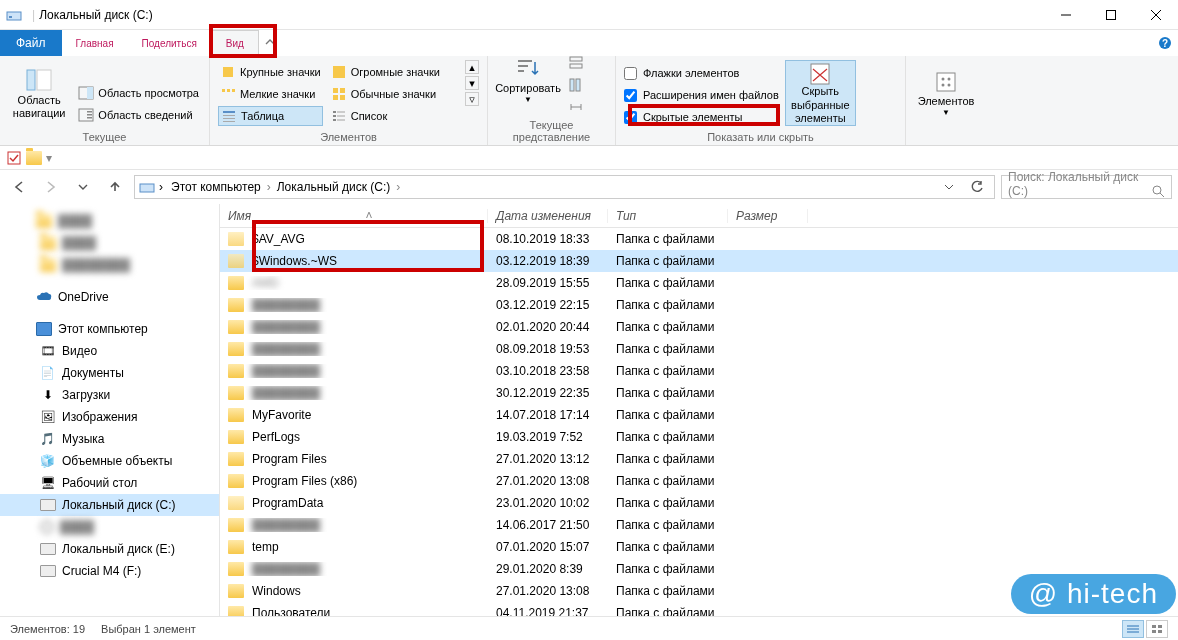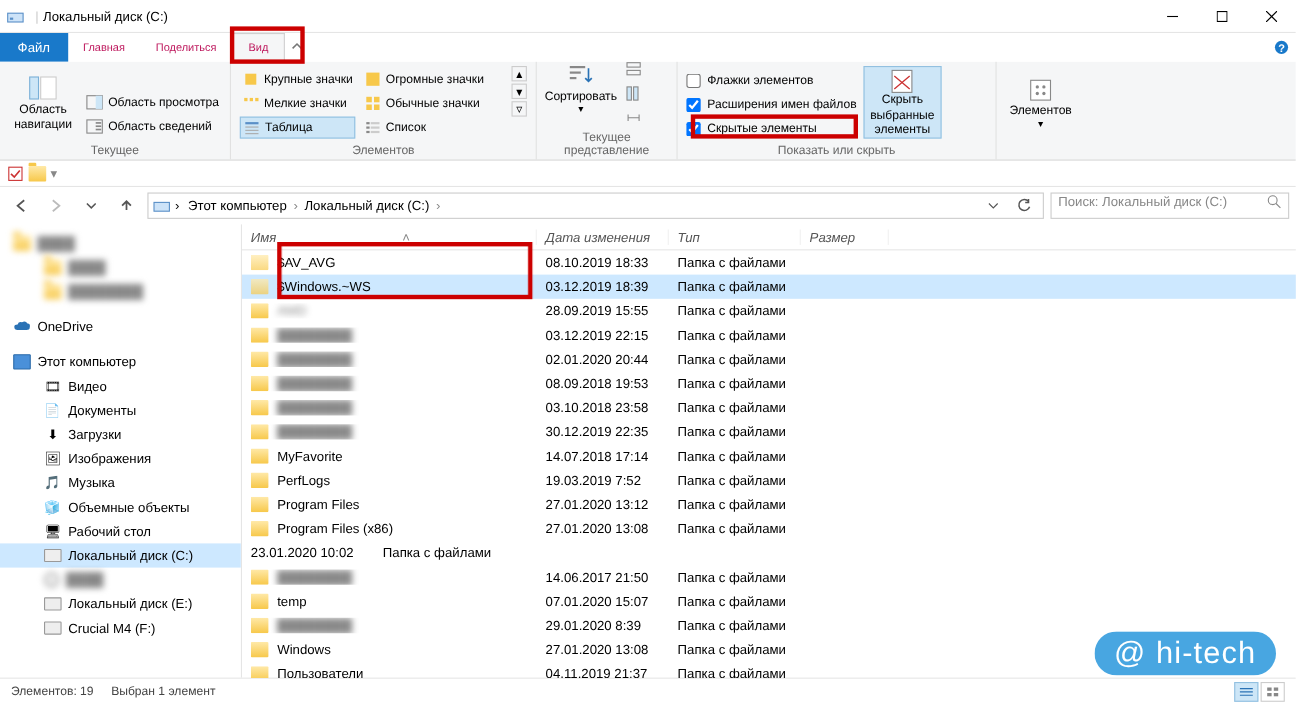--- a/index.html
+++ b/index.html
@@ -41,27 +41,27 @@
 
 
 .addr-row { height:34px; display:flex; align-items:center; gap:6px; padding:0 6px; }
 .nav-btn { width:26px; height:26px; display:flex; align-items:center; justify-content:center; color:#555; border-radius:2px; }
 .nav-btn.disabled { color:#bbb; }
 .addr-box { flex:1; height:24px; border:1px solid #ccc; display:flex; align-items:center; padding:0 4px; gap:4px; }
 .breadcrumb { display:flex; align-items:center; gap:2px; font-size:12px; }
 .breadcrumb .crumb { padding:0 4px; }
 .breadcrumb .sep { color:#888; }
 .addr-actions { margin-left:auto; display:flex; gap:2px; }
-.search-box { width:217px; height:24px; border:1px solid #ccc; display:flex; align-items:flex-start; padding:0 6px; color:#888; gap:6px; }
+.search-box { width:171px; height:24px; border:1px solid #ccc; display:flex; align-items:flex-end; padding:0 6px; color:#888; gap:6px; }
 
 
 .main { display:flex; height:calc(640px - 30px - 26px - 90px - 24px - 34px - 24px); }
 .sidebar { width:220px; border-right:1px solid #e5e5e5; overflow:auto; padding:6px 0; }
 .tree-item { display:flex; align-items:center; gap:6px; padding:2px 8px 2px 22px; height:22px; font-size:12px; cursor:default; }
-.tree-item.l1 { padding-left:12px; }
+.tree-item.l1 { padding-left:36px; }
 .tree-item.l2 { padding-left:40px; }
 .tree-item.sel { background:#cde8ff; }
 .tree-spacer { height:10px; }
 .folder-ico { width:16px; height:14px; background:linear-gradient(#ffe9a8,#f7c84a); border-radius:1px; position:relative; }
 .folder-ico::before { content:""; position:absolute; top:-3px; left:0; width:7px; height:3px; background:#f7c84a; border-radius:1px 1px 0 0;}
 .drive-ico { width:16px; height:12px; background:#eee; border:1px solid #999; border-radius:1px; position:relative; }
 .disk-ico { width:14px;height:14px;border:1px solid #888;border-radius:50%;background:radial-gradient(circle,#fff 30%,#ccc 32%,#eee 60%);}
 .pc-ico { width:16px;height:14px;background:#4a90d9;border:1px solid #2a6aa9;border-radius:1px;}
 
 
@@ -78,21 +78,21 @@
 .blur { filter: blur(3px); color:#888; }
 .dimmed .folder-ico { opacity:0.7; }
 
 
 .statusbar { height:24px; border-top:1px solid #e5e5e5; display:flex; align-items:center; padding:8px 10px; font-size:11px; gap:16px; color:#444; }
 .statusbar .view-toggle { margin-left:auto; display:flex; gap:2px; }
 .statusbar .vt-btn { width:22px; height:18px; border:1px solid #ccc; display:flex;align-items:center;justify-content:center;}
 .statusbar .vt-btn.active { background:#cde6f7; border-color:#92c0e0; }
 
 
-.watermark { position:absolute; right:18px; bottom:26px; background:rgba(40,150,220,0.85); color:#fff; font-size:28px; font-weight:300; padding:4px 18px; border-radius:22px; font-family:sans-serif; letter-spacing:1px;}
+.watermark { position:absolute; right:2px; bottom:26px; background:rgba(40,150,220,0.85); color:#fff; font-size:28px; font-weight:300; padding:4px 18px; border-radius:22px; font-family:sans-serif; letter-spacing:1px;}
 
 svg { display:block; }
 </style>
 </head>
 <body>
 
 <div class="hl" style="left:209px; top:24px; width:68px; height:34px;"></div>
 <div class="hl" style="left:628px; top:104px; width:152px; height:22px;"></div>
 <div class="hl" style="left:252px; top:220px; width:232px; height:52px;"></div>
 
@@ -598,20 +598,24 @@
         <div class="fl-row">
           <div class="fl-cell c-name">
             <span class="folder-ico"></span>
             <span>Program Files (x86)</span>
           </div>
           <div class="fl-cell c-date">27.01.2020 13:08</div>
           <div class="fl-cell c-type">Папка с файлами</div>
           <div class="fl-cell c-size"></div>
         </div>
         <div class="fl-row dimmed">
+          <div class="fl-cell c-name">
+            <span class="folder-ico"></span>
+            <span>ProgramData</span>
+          </div>
           <div class="fl-cell c-date">23.01.2020 10:02</div>
           <div class="fl-cell c-type">Папка с файлами</div>
           <div class="fl-cell c-size"></div>
         </div>
         <div class="fl-row">
           <div class="fl-cell c-name">
             <span class="folder-ico"></span>
             <span class="blur">████████</span>
           </div>
           <div class="fl-cell c-date">14.06.2017 21:50</div>

